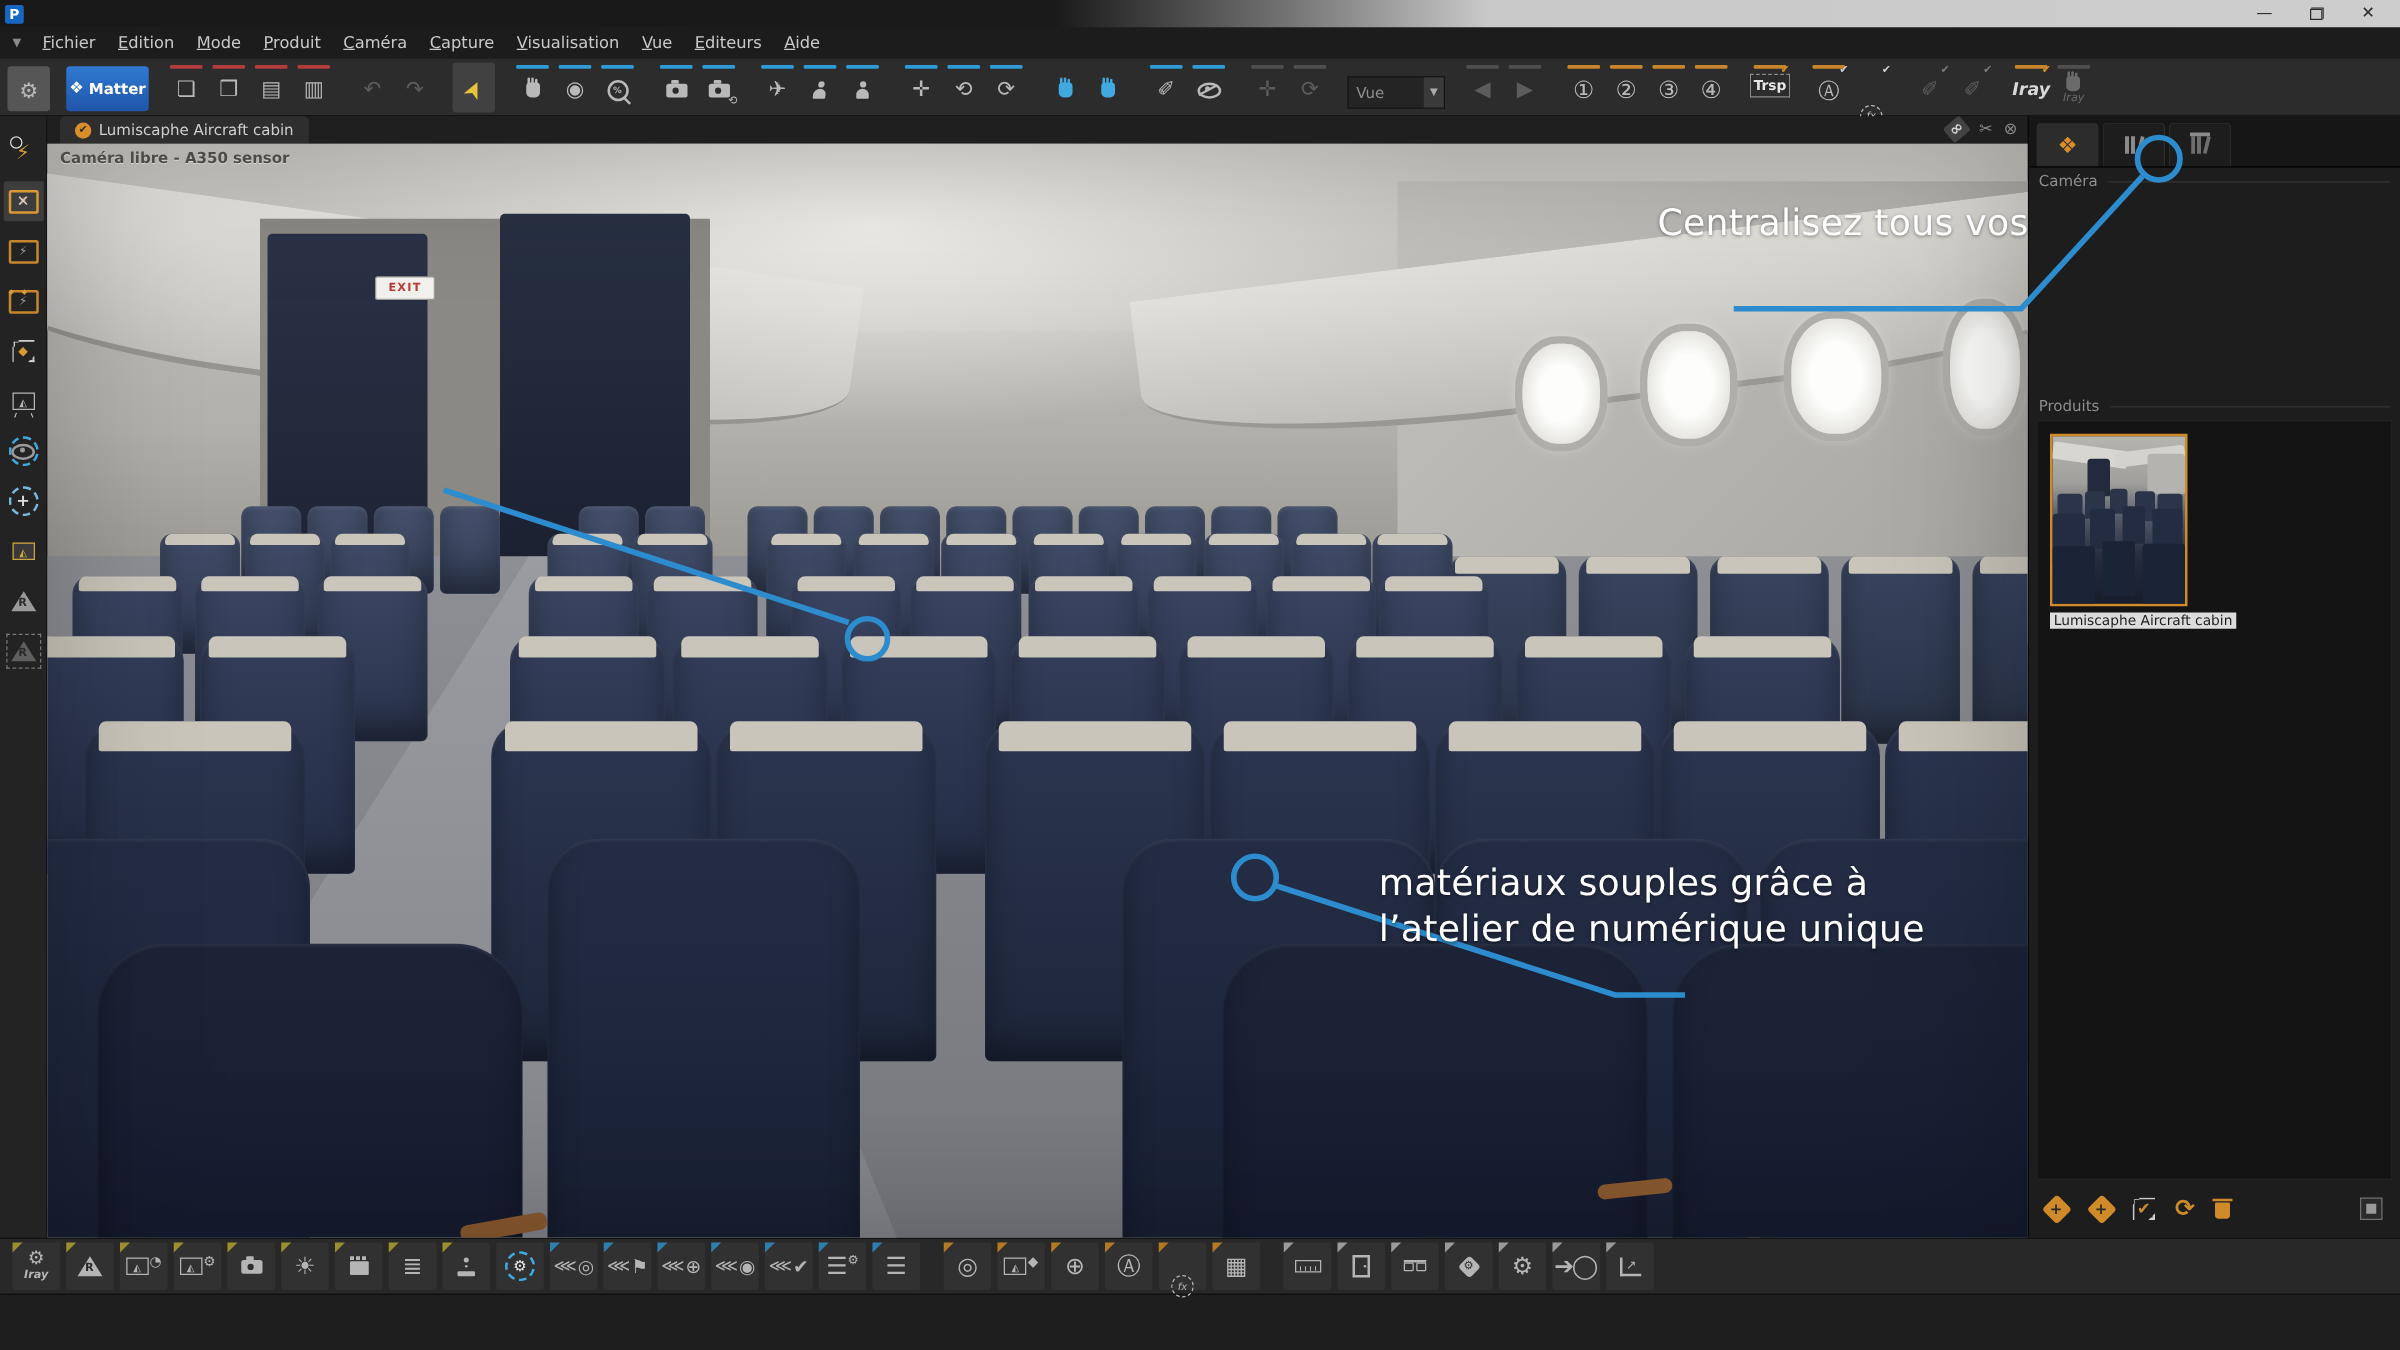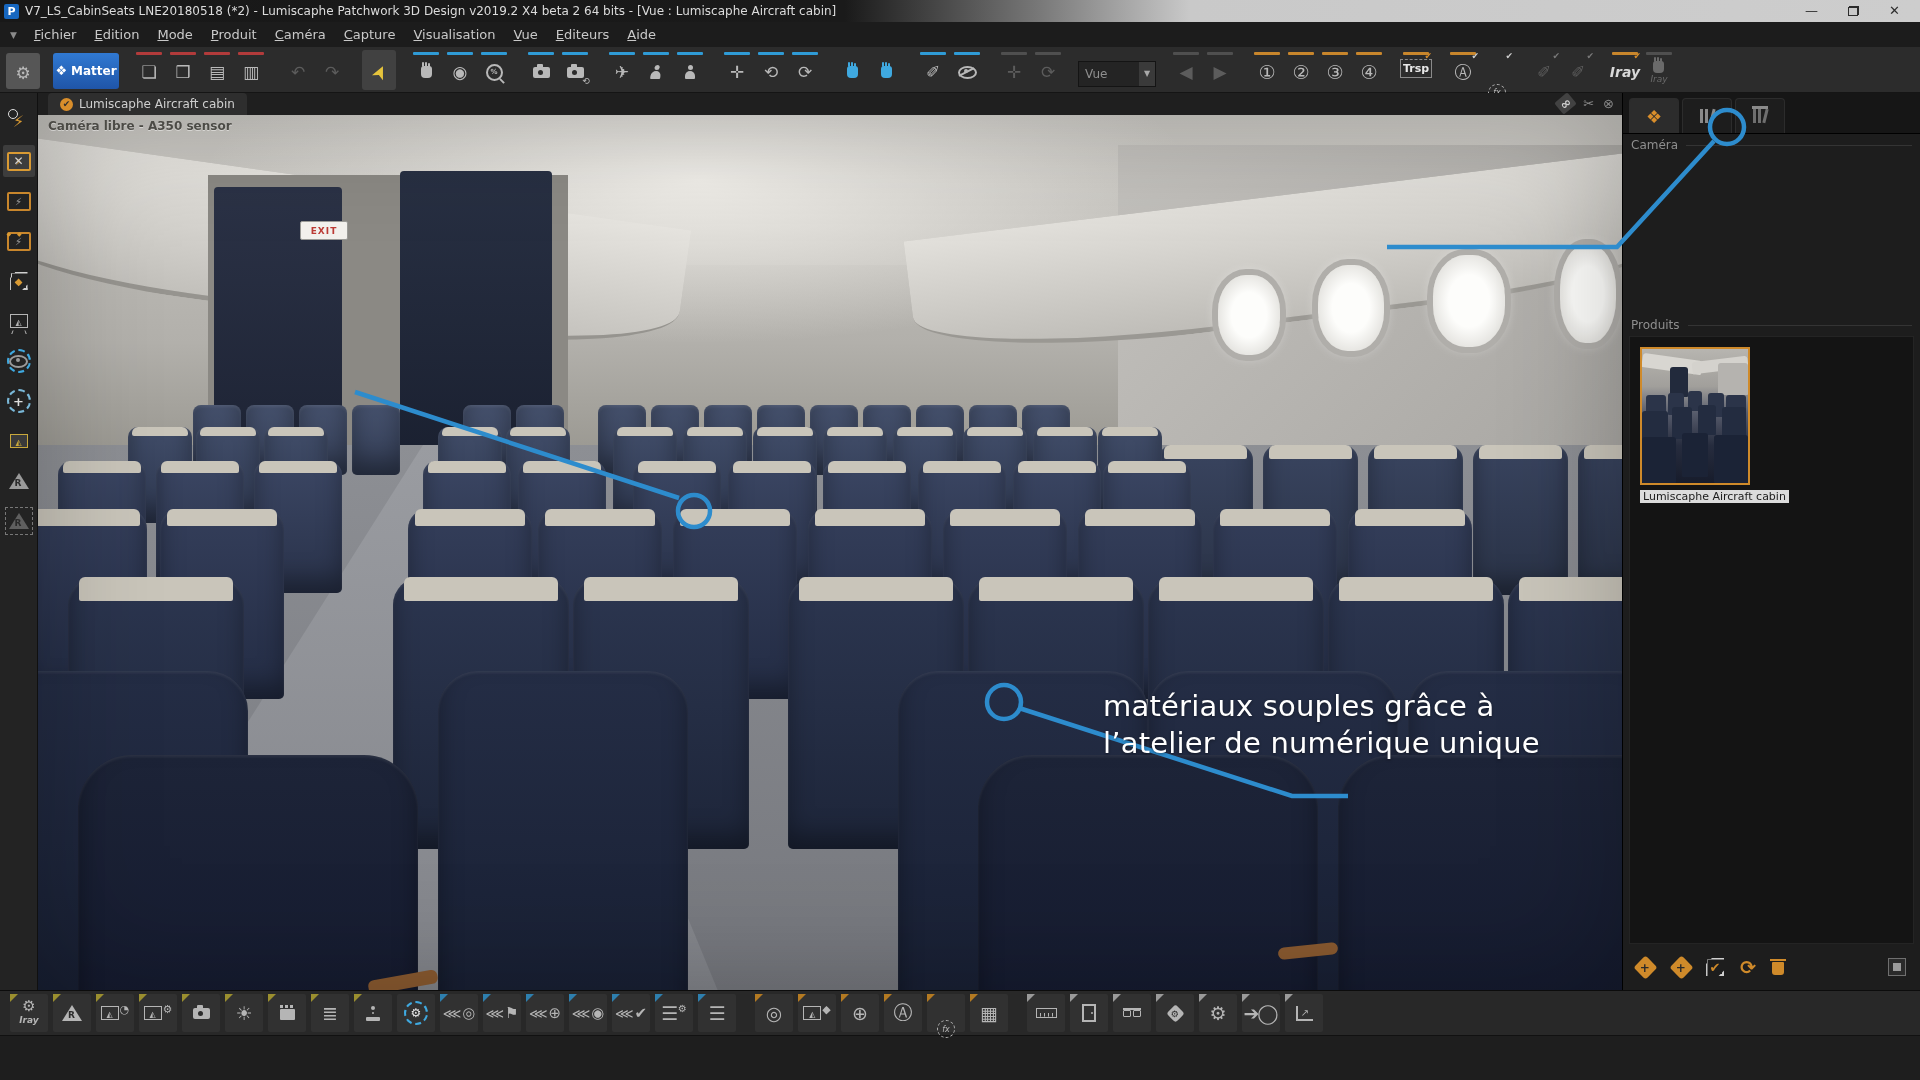--- a/index.html
+++ b/index.html
@@ -178,21 +178,20 @@
     width:0;height:0;border-left:10px solid transparent;border-right:10px solid transparent;border-bottom:16px solid currentColor;}
   .tri i{position:absolute;bottom:-15px;left:-4px;font-style:normal;font-size:9px;font-weight:bold;color:#2c2c2c;}
 </style>
 </head>
 <body>
 
 <div id="app">
 
   <div id="titlebar">
     <div class="tb-logo">P</div>
-    <div class="tb-title">V7_LS_CabinSeats LNE20180518 (*2) - Lumiscaphe Patchwork 3D Design v2019.2 X4 beta 2  64 bits - [Vue : Lumiscaphe Aircraft cabin]</div>
     <div class="tb-controls">
       <span>—</span>
       <span class="glyph-restore">
           <i></i>
           <i></i>
         </span>
       <span>✕</span>
     </div>
   </div>
 
@@ -933,19 +932,20 @@
         <polyline points="355,392 679,498" fill="none" stroke="#2d8ccd" stroke-width="4.5"></polyline>
         <circle cx="694" cy="511" r="16" fill="none" stroke="#2d8ccd" stroke-width="4.5"></circle>
         <polyline points="1387,247 1617,247 1714,141" fill="none" stroke="#2d8ccd" stroke-width="4.5"></polyline>
         <circle cx="1727" cy="127" r="17" fill="none" stroke="#2d8ccd" stroke-width="4.5"></circle>
         <polyline points="1019,708 1292,796 1348,796" fill="none" stroke="#2d8ccd" stroke-width="4.5"></polyline>
         <circle cx="1004" cy="702" r="17" fill="none" stroke="#2d8ccd" stroke-width="4.5"></circle>
       </svg>
   <div class="callout-text" style="left: 282px; top: 300px;">
       </div>
       <div class="callout-text" style="left: 1326px; top: 160px;">
+        <div>Centralisez tous vos</div>
       </div>
       <div class="callout-text" style="left: 1103px; top: 688px;">
         <div>matériaux souples grâce à</div>
         <div>l’atelier de numérique unique</div>
       </div>
     </div>
 </div>
 
 </body></html>

